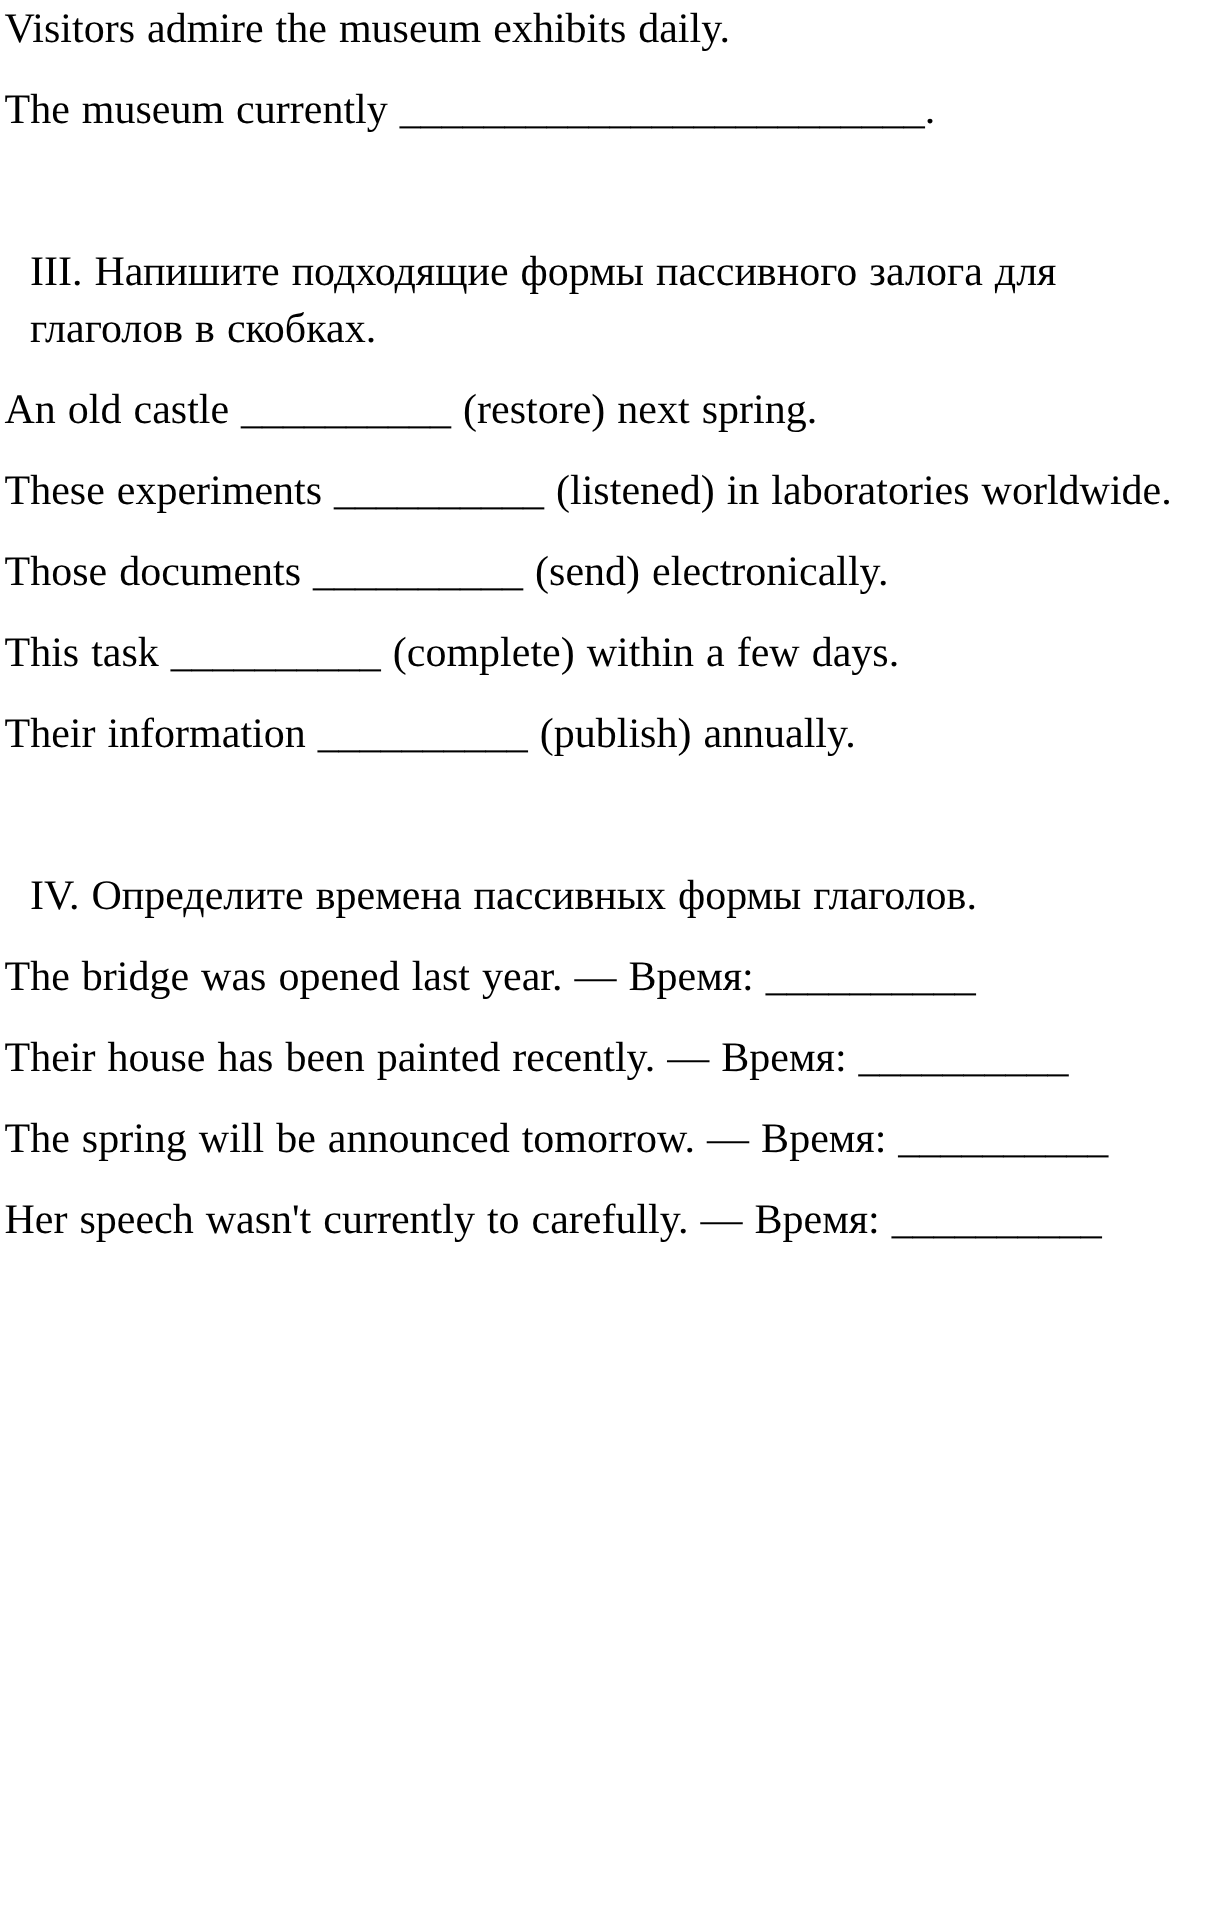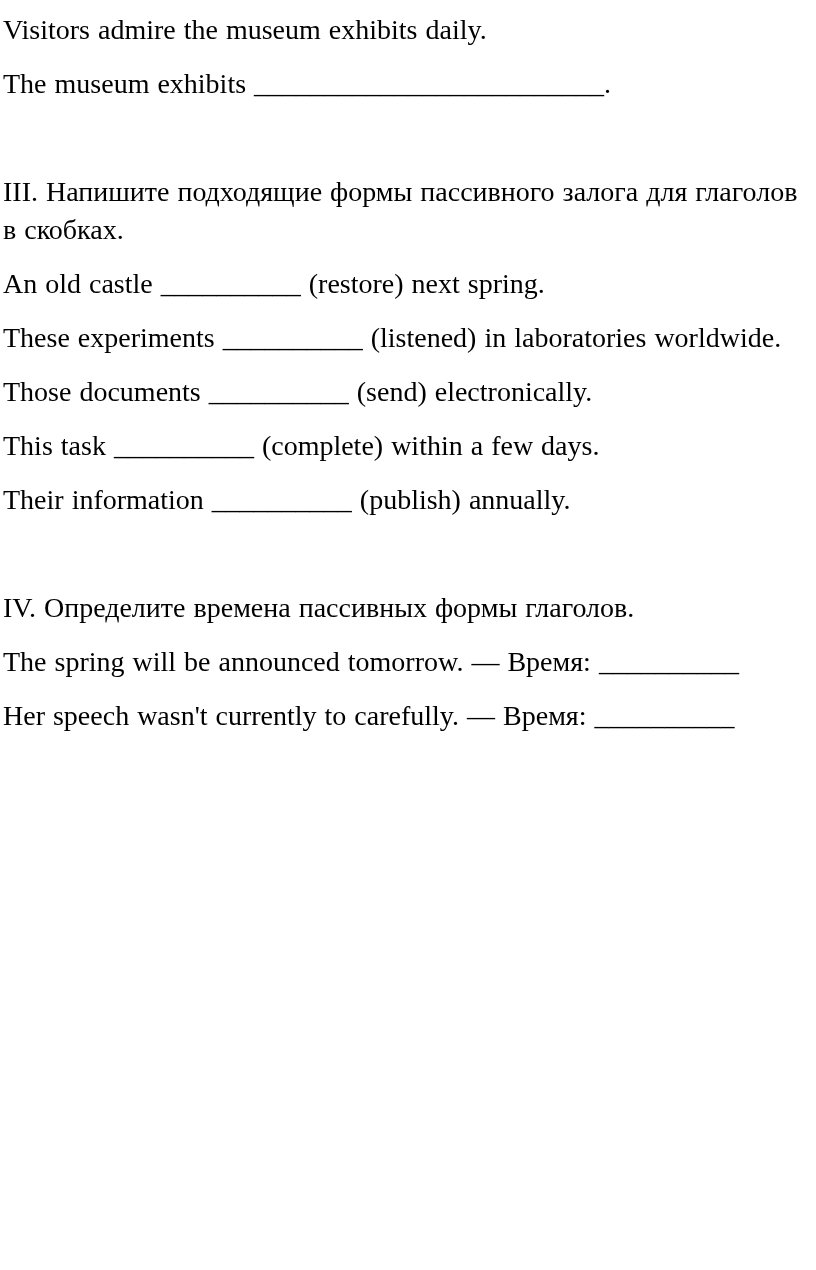--- a/index.html
+++ b/index.html
@@ -10,58 +10,61 @@
   body {
     width: 816px;
     height: 1270px;
     overflow: hidden;
     color: #000000;
     font-family: "Liberation Serif", "DejaVu Serif", serif;
   }
   .doc {
     box-sizing: border-box;
     width: 816px;
-    padding: 11px 2px 0 3px;
+    padding: 1px 2px 0 3px;
   }
   .doc p {
     font-size: 28px;
     line-height: 38px;
     margin: 0 0 16px 0;
     letter-spacing: 0;
     word-spacing: 1px;
     white-space: normal;
   }
   
   .doc p.section-heading {
     margin-top: 70px;
+    margin-left: 17px;
   }
 </style>
 </head>
 <body>
 
 <div class="doc">
 
   <p>Visitors admire the museum exhibits daily.</p>
 
-  <p>The museum exhibits _________________________.</p>
+  <p>The museum currently _________________________.</p>
 
   <p class="section-heading">III. Напишите подходящие формы пассивного залога для глаголов в скобках.</p>
 
   <p>An old castle __________ (restore) next spring.</p>
 
   <p>These experiments __________ (listened) in laboratories worldwide.</p>
 
   <p>Those documents __________ (send) electronically.</p>
 
   <p>This task __________ (complete) within a few days.</p>
 
   <p>Their information __________ (publish) annually.</p>
 
   <p class="section-heading">IV. Определите времена пассивных формы глаголов.</p>
 
+  <p>The bridge was opened last year. — Время: __________</p>
 
 
+  <p>Their house has been painted recently. — Время: __________</p>
 
   <p>The spring will be announced tomorrow. — Время: __________</p>
 
   <p>Her speech wasn't currently to carefully. — Время: __________</p>
 
 </div>
 
 </body></html>

